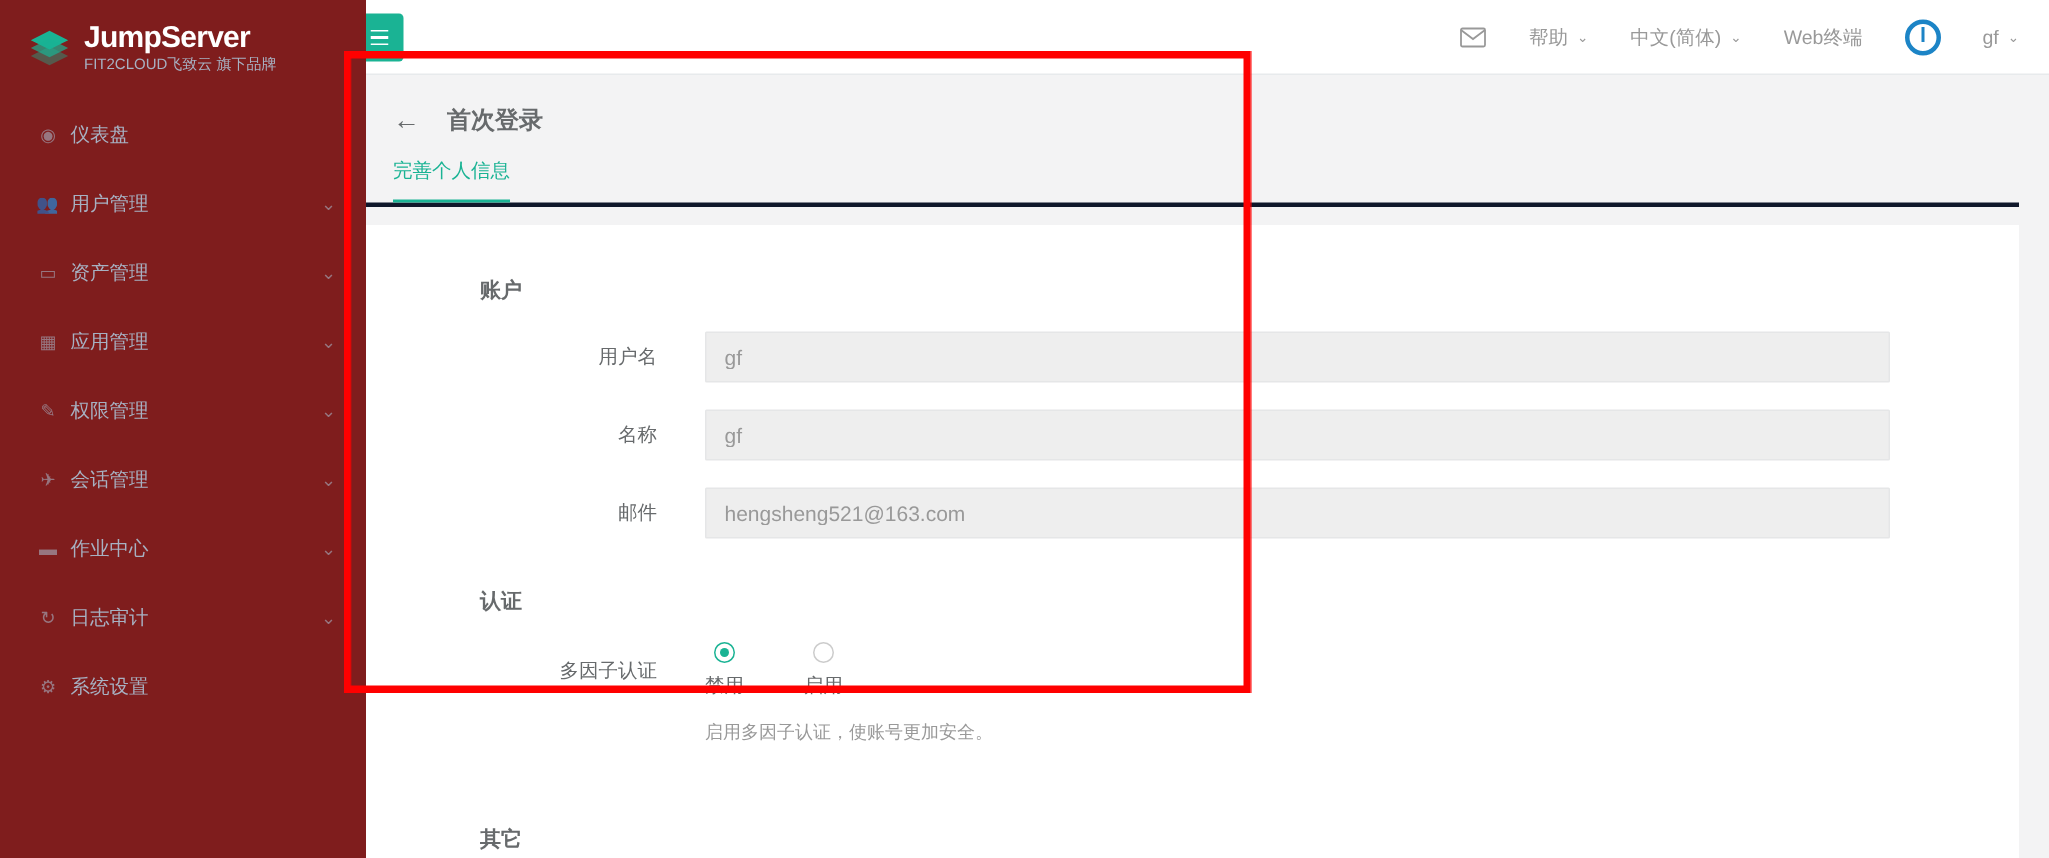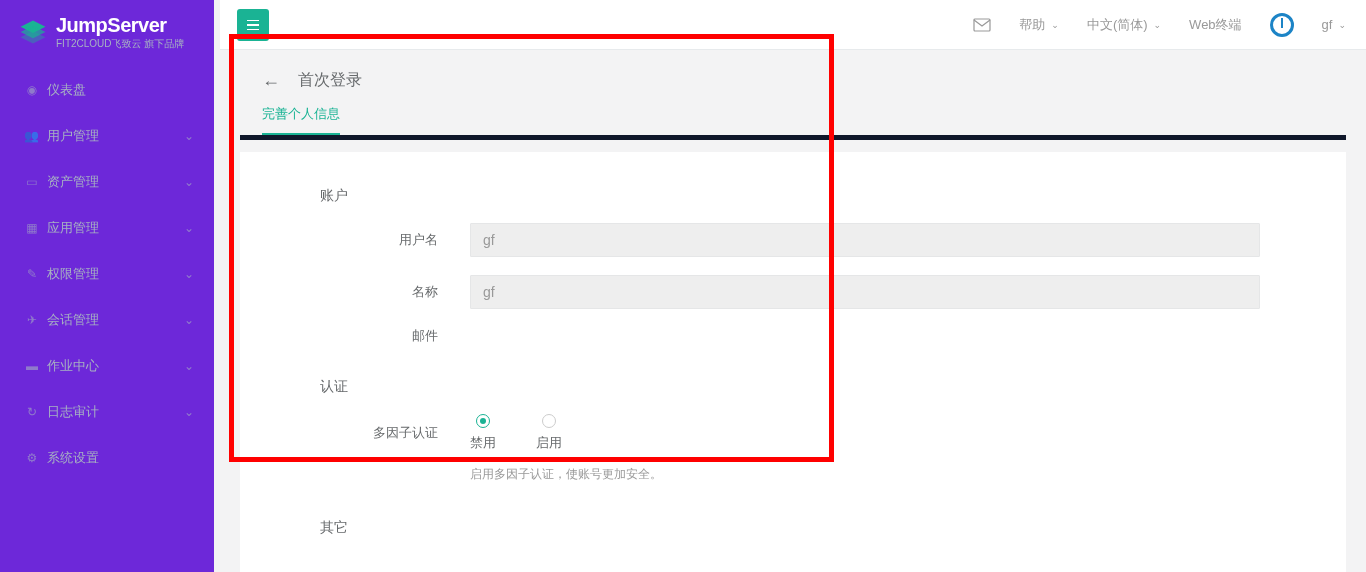--- a/index.html
+++ b/index.html
@@ -1,18 +1,18 @@
 <!DOCTYPE html>
 <html><head>
   <meta charset="utf-8">
   <style>
     * { margin: 0; padding: 0; box-sizing: border-box; }
     body { font-family: "Helvetica Neue", Helvetica, "Microsoft YaHei", Arial, sans-serif; font-size: 13px; color: #676a6c; background: #f3f3f4; }
     
-    .sidebar { position: fixed; left: 0; top: 0; width: 214px; height: 100vh; background: #6d28d9; overflow-y: auto; }
+    .sidebar { position: fixed; left: 0; top: 0; width: 244px; height: 100vh; background: #7f1d1d; overflow-y: auto; }
     .logo-area { padding: 15px 20px 18px 18px; display: flex; align-items: center; gap: 8px; }
     .logo-icon { width: 30px; height: 30px; display: flex; align-items: center; justify-content: center; }
     .logo-text { display: flex; flex-direction: column; line-height: 1; }
     .logo-title { color: #fff; font-size: 20px; font-weight: bold; letter-spacing: -0.5px; }
     .logo-subtitle { color: #a7b1c2; font-size: 10px; margin-top: 4px; }
     
     .nav { list-style: none; }
     .nav-item { display: flex; align-items: center; padding: 14px 20px 14px 25px; color: #a7b1c2; cursor: pointer; position: relative; }
     .nav-icon { width: 14px; height: 14px; margin-right: 8px; opacity: 0.6; display: inline-flex; align-items: center; justify-content: center; font-size: 12px; }
     .nav-label { flex: 1; font-size: 13px; }
@@ -21,39 +21,39 @@
     .main { margin-left: 220px; min-height: 100vh; }
     .topbar { height: 50px; background: #fff; border-bottom: 1px solid #e7eaec; display: flex; align-items: center; padding: 0 20px; }
     .hamburger { width: 32px; height: 32px; background: #1ab394; border-radius: 3px; display: flex; align-items: center; justify-content: center; cursor: pointer; color: #fff; margin-left: -3px; }
     .topbar-right { margin-left: auto; display: flex; align-items: center; gap: 28px; color: #999; }
     .topbar-item { display: flex; align-items: center; gap: 4px; cursor: pointer; font-size: 13px; }
     .chevron-sm { font-size: 9px; color: #999; margin-left: 2px; }
     
     .content { padding: 0 20px 20px; }
     .page-header { padding: 20px 0 14px 22px; display: flex; align-items: center; gap: 18px; }
     .back-arrow { cursor: pointer; color: #676a6c; font-size: 18px; }
-    .page-title { font-size: 16px; color: #676a6c; font-weight: normal; }
-    
-    .tabs { border-bottom: 5px solid #0f172a; padding-left: 22px; display: flex; }
+    .page-title { font-size: 16px; color: #676a6c; font-weight: bold; }
+    
+    .tabs { border-bottom: 3px solid #0f172a; padding-left: 22px; display: flex; }
     .tab { padding: 0 0 10px 0; cursor: pointer; font-size: 13px; margin-right: 30px; }
     .tab.active { color: #1ab394; border-bottom: 2px solid #1ab394; }
     
     .panel { background: #fff; margin-top: 12px; padding: 20px 30px; }
-    .section-title { font-size: 14px; color: #676a6c; padding: 15px 0 18px 50px; font-weight: normal; }
+    .section-title { font-size: 14px; color: #676a6c; padding: 15px 0 18px 50px; font-weight: bold; }
     .form-row { display: flex; align-items: center; margin-bottom: 18px; }
     .form-label { width: 200px; text-align: right; padding-right: 32px; font-size: 13px; color: #676a6c; }
     .form-control { flex: 1; max-width: 790px; }
     .form-input { width: 100%; height: 34px; padding: 6px 12px; font-size: 14px; color: #555; background: #fff; border: 1px solid #e5e6e7; border-radius: 1px; }
     .form-input:disabled { background: #eee; color: #999; cursor: not-allowed; }
     .radio-group { display: flex; gap: 40px; align-items: center; }
     .radio-option { display: flex; align-items: center; gap: 6px; cursor: pointer; flex-direction: column; }
     .radio-dot { width: 14px; height: 14px; border: 1px solid #ccc; border-radius: 50%; display: inline-block; position: relative; }
     .radio-dot.checked { border-color: #1ab394; }
     .radio-dot.checked::after { content: ''; position: absolute; left: 3px; top: 3px; width: 6px; height: 6px; border-radius: 50%; background: #1ab394; }
-    .help-text { margin-left: 200px; max-width: 790px; color: #999; font-size: 12px; line-height: 1.8; margin-top: -6px; margin-bottom: 18px; }
+    .help-text { margin-left: 200px; max-width: 790px; color: #999; font-size: 12px; line-height: 1.8; margin-top: -6px; margin-bottom: 36px; }
     
     .highlight-box { position: absolute; border: 5px solid red; pointer-events: none; z-index: 1000; }
     
     .power-icon { width: 24px; height: 24px; border: 3px solid #1c84c6; border-radius: 50%; display: inline-flex; align-items: center; justify-content: center; position: relative; }
     .power-icon::before { content: ''; width: 2px; height: 10px; background: #1c84c6; position: absolute; top: 2px; }
   </style>
 </head>
 <body>
 
 <div class="sidebar">
@@ -166,20 +166,21 @@
       <div class="form-row">
         <label class="form-label">用户名</label>
         <div class="form-control"><input class="form-input" disabled="" value="gf" style=""></div>
       </div>
       <div class="form-row">
         <label class="form-label">名称</label>
         <div class="form-control"><input class="form-input" disabled="" value="gf" style=""></div>
       </div>
       <div class="form-row">
         <label class="form-label">邮件</label>
+        <div class="form-control"><input class="form-input" disabled="" value="hengsheng521@163.com" style=""></div>
       </div>
 
       <div class="section-title">认证</div>
       <div class="form-row">
         <label class="form-label">多因子认证</label>
         <div class="form-control radio-group">
           <label class="radio-option">
               <span class="radio-dot checked"></span>
               <span>禁用</span>
             </label>

